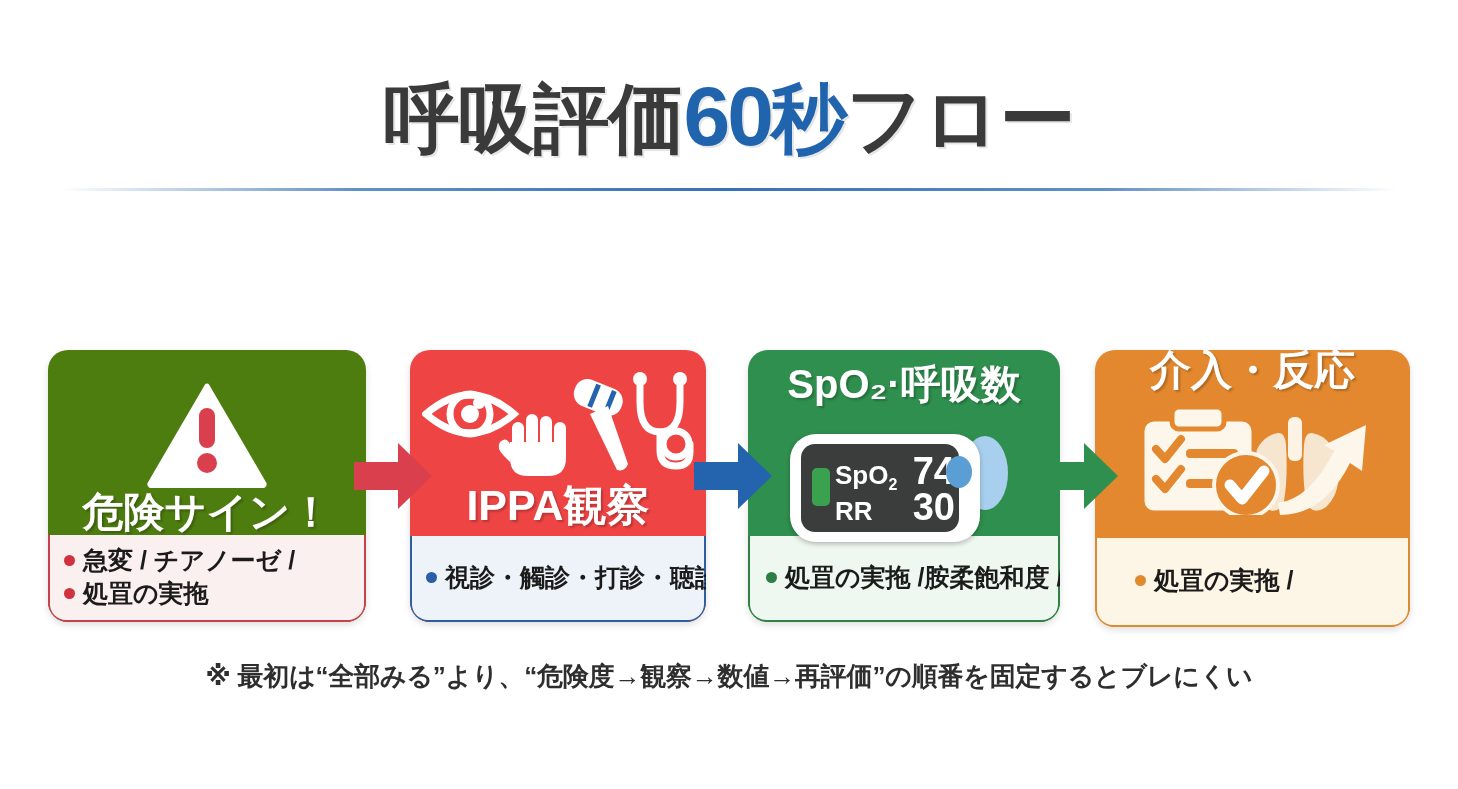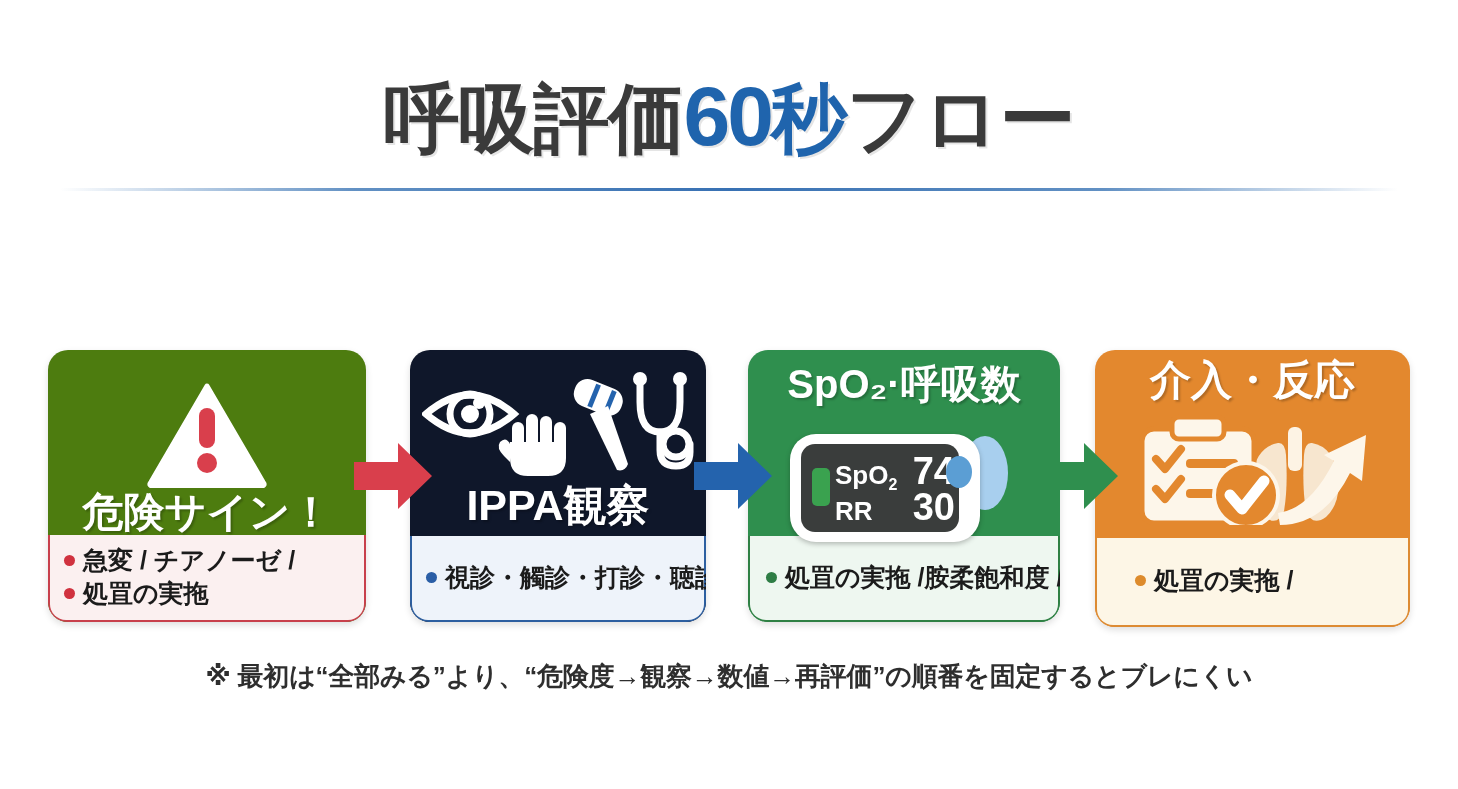--- a/index.html
+++ b/index.html
@@ -132,21 +132,21 @@
     border-top: none;
   }
   #card-danger .foot-line { font-size: 25px; line-height: 1.32; }
   #card-danger .bullet { width: 11px; height: 11px; background: #d0323f; }
 
   
   #card-ippa {
     left: 410px;
     width: 296px;
     height: 272px;
-    background: #0f172a;
+    background: #ef4444;
   }
   #card-ippa .card-head { height: 186px; }
   #card-ippa .card-title { font-size: 43px; margin-top: 2px; }
   #card-ippa .card-foot {
     height: 86px;
     background: #eef3fa;
     border: 2px solid #2d5fa0;
     border-top: none;
     justify-content: center;
   }
@@ -179,21 +179,21 @@
   
   #card-action {
     left: 1095px;
     width: 315px;
     height: 277px;
     background: #e3882e;
   }
   #card-action .card-head { height: 188px; }
   #card-action .card-title {
     font-size: 41px;
-    padding-top: 10px;
+    padding-top: 0;
   }
   #card-action .card-foot {
     height: 89px;
     background: #fdf6e6;
     border: 2px solid #dd8b33;
     border-top: none;
     padding-left: 38px;
   }
   #card-action .foot-line { font-size: 25px; line-height: 1.32; }
   #card-action .bullet { width: 11px; height: 11px; background: #dd8b2c; }

